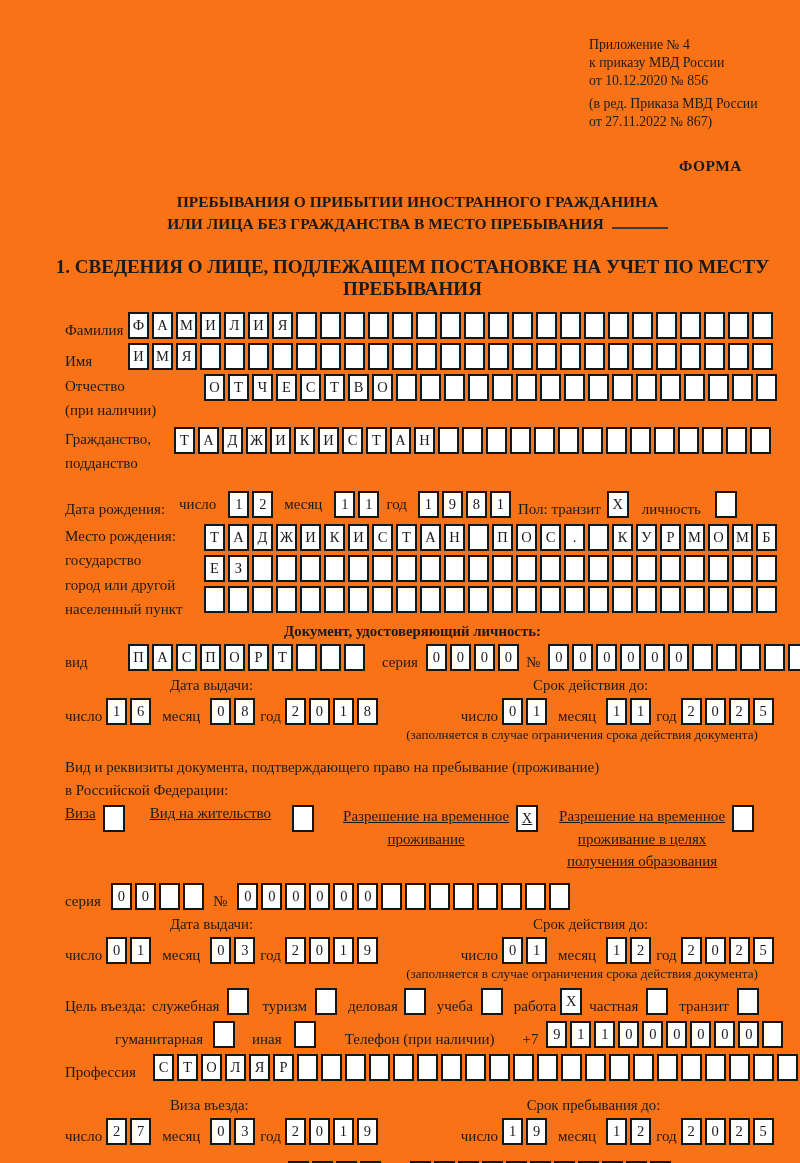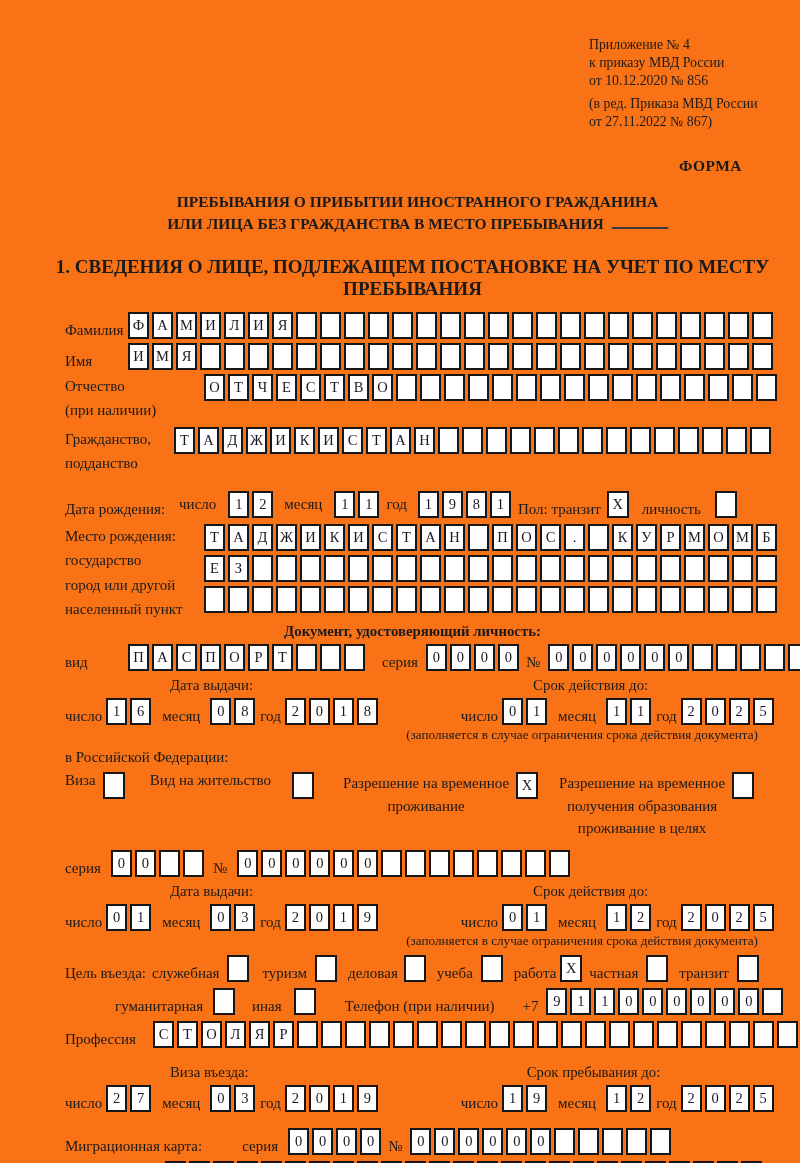--- a/index.html
+++ b/index.html
@@ -34,21 +34,21 @@
     display:inline-flex;align-items:center;justify-content:center;
     font-size:14.5px;background:#fff;
   }
   .cb{width:22px;}
   .stack > .cells{margin-bottom:4px;}
   .grp{display:flex;align-items:center;}
   .grp .lbl{margin-right:6px;}
   .mini-title{font-size:14.8px;}
   .note{font-size:13.2px;text-align:right;padding-right:22px;margin-top:2px;}
   .bold{font-weight:bold;}
-  .opt{display:flex;align-items:flex-start;}
+  .opt{display:flex;align-items:flex-start;text-decoration:underline;}
   .opt .optlbl{margin-right:7px;}
   .optcenter{text-align:center;line-height:1.5;margin-right:7px;}
   .mt6{margin-top:6px;} .mt8{margin-top:16px;} .mt10{margin-top:10px;} .mt12{margin-top:12px;}
 </style>
 </head>
 <body>
 
 <div class="page">
 
   <div class="appendix">
@@ -396,20 +396,21 @@
     <span class="lbl" style="margin-left:2px">год</span>
     <span class="cells" style="margin-left:4px">
         <span class="cell">2</span>
         <span class="cell">0</span>
         <span class="cell">2</span>
         <span class="cell">5</span>
       </span>
   </div>
   <div class="note">(заполняется в случае ограничения срока действия документа)</div>
 
+  <div class="mt8">Вид и реквизиты документа, подтверждающего право на пребывание (проживание)</div>
   <div class="mt6">в Российской Федерации:</div>
 
   <div class="row-top mt6">
     <span class="opt">
       <span class="optlbl">Виза</span>
       <span class="cb"></span>
     </span>
     <span class="opt" style="margin-left:22px">
       <span class="optlbl">Вид на жительство</span>
       <span class="cb" style="margin-left:14px"></span>
@@ -417,22 +418,22 @@
     <span class="opt" style="margin-left:26px">
       <span class="optcenter">
         <div>Разрешение на временное</div>
         <div>проживание</div>
       </span>
       <span class="cb">X</span>
     </span>
     <span class="opt" style="margin-left:18px">
       <span class="optcenter">
         <div>Разрешение на временное</div>
+        <div>проживание в целях</div>
         <div>получения образования</div>
-        <div>проживание в целях</div>
       </span>
       <span class="cb"></span>
     </span>
   </div>
 
   <div class="row mt10">
     <span class="lbl" style="margin-right:10px">серия</span>
     <span class="cells">
         <span class="cell">0</span>
         <span class="cell">0</span>

